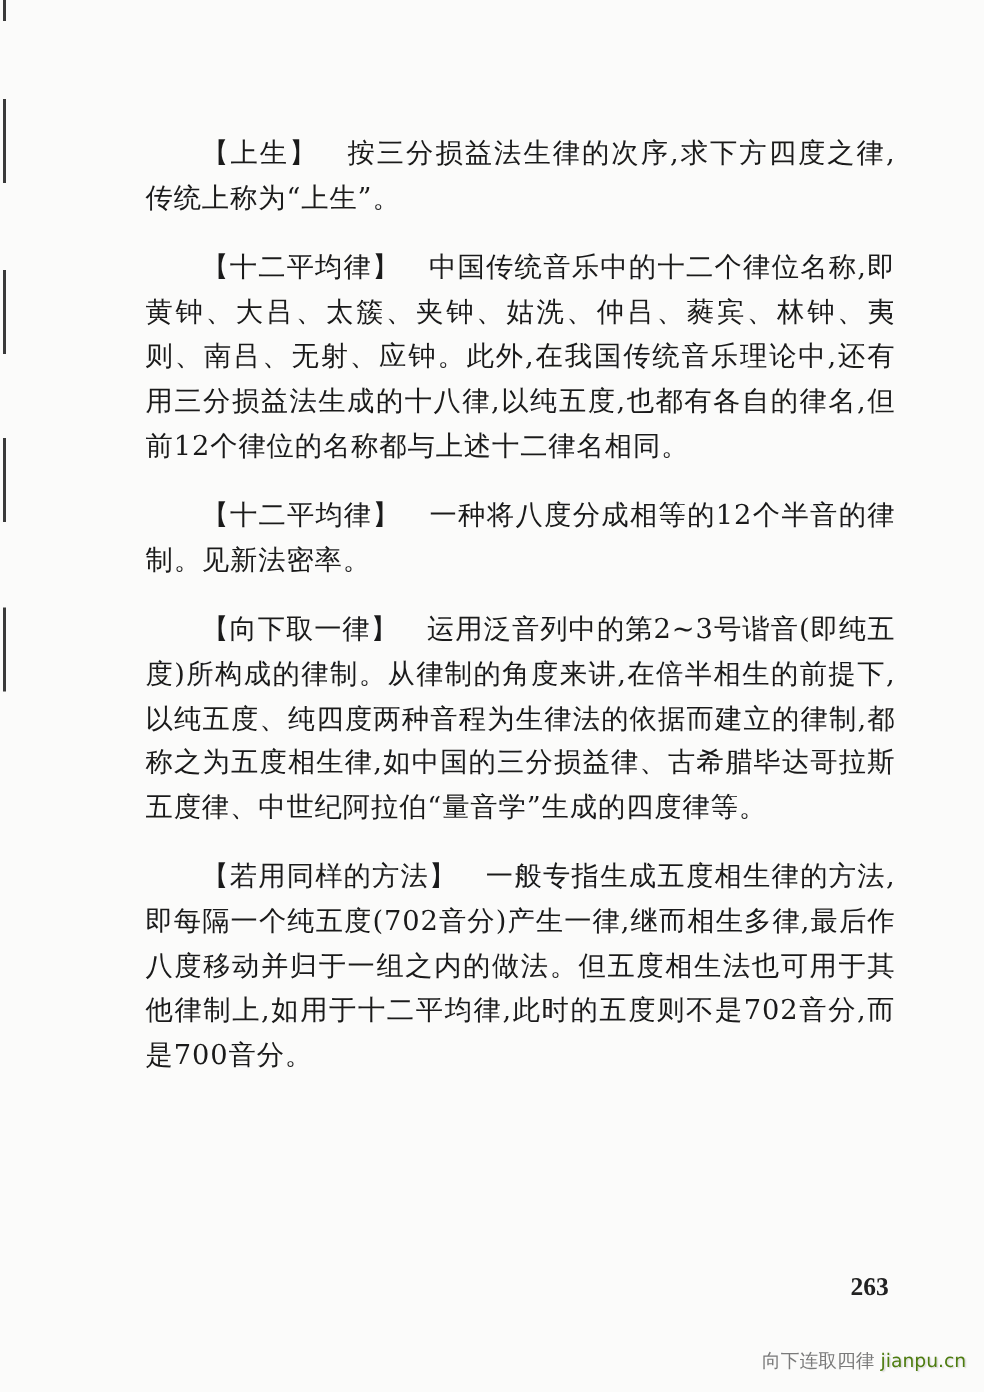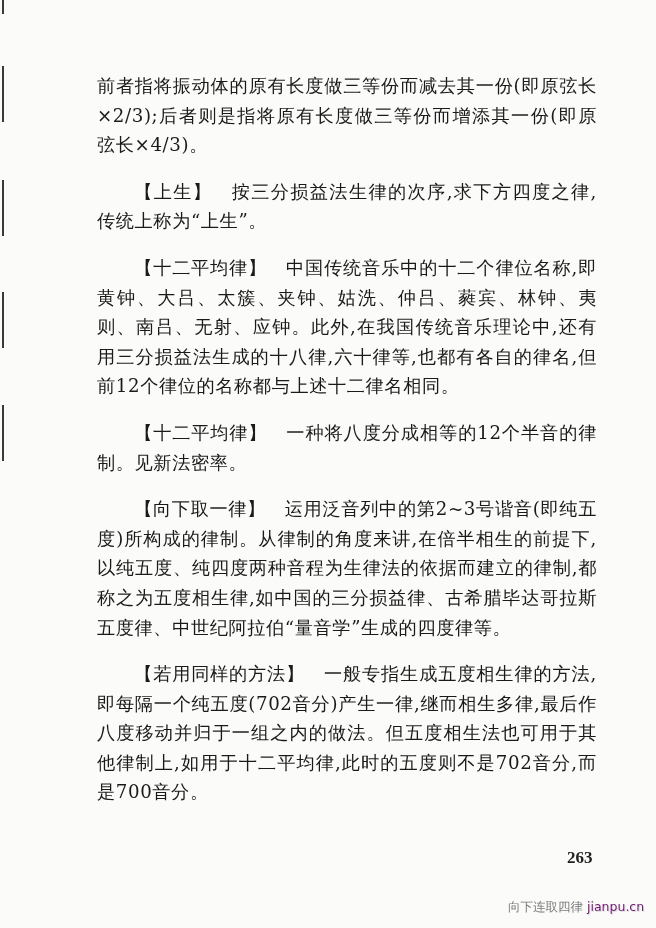--- a/index.html
+++ b/index.html
@@ -56,43 +56,40 @@
     .watermark {
       position: absolute;
       left: 508px;
       top: 899px;
       font-family: "DejaVu Sans", sans-serif;
       font-size: 12.5px;
       color: #7a7a7a;
       white-space: nowrap;
     }
     .watermark .wm-url {
-      color: #701a75;
+      color: #4d7c0f;
       margin-left: 4px;
       text-shadow: 1px 1px 1px rgba(0,0,0,0.15);
     }
   </style>
 </head>
 <body>
 
 <div class="binding-mark" style="top:0px;height:14px;"></div>
 <div class="binding-mark" style="top:66px;height:56px;"></div>
 <div class="binding-mark" style="top:180px;height:56px;"></div>
 <div class="binding-mark" style="top:292px;height:56px;"></div>
 <div class="binding-mark" style="top:405px;height:56px;"></div>
 
 <div class="page-text">
-  <p class="para">
-    <span>前者指将振动体的原有长度做三等份而减去其一份(即原弦长×2/3);后者则是指将原有长度做三等份而增添其一份(即原弦长×4/3)。</span>
-  </p>
   <p class="para indent gap">
     <span class="term">【上生】</span><span>　按三分损益法生律的次序,求下方四度之律,传统上称为“上生”。</span>
   </p>
   <p class="para indent gap">
-    <span class="term">【十二平均律】</span><span>　中国传统音乐中的十二个律位名称,即黄钟、大吕、太簇、夹钟、姑洗、仲吕、蕤宾、林钟、夷则、南吕、无射、应钟。此外,在我国传统音乐理论中,还有用三分损益法生成的十八律,六十律等,也都有各自的律名,但前12个律位的名称都与上述十二律名相同。</span>
+    <span class="term">【十二平均律】</span><span>　中国传统音乐中的十二个律位名称,即黄钟、大吕、太簇、夹钟、姑洗、仲吕、蕤宾、林钟、夷则、南吕、无射、应钟。此外,在我国传统音乐理论中,还有用三分损益法生成的十八律,以纯五度,也都有各自的律名,但前12个律位的名称都与上述十二律名相同。</span>
   </p>
   <p class="para indent gap">
     <span class="term">【十二平均律】</span><span>　一种将八度分成相等的12个半音的律制。见新法密率。</span>
   </p>
   <p class="para indent gap">
     <span class="term">【向下取一律】</span><span>　运用泛音列中的第2~3号谐音(即纯五度)所构成的律制。从律制的角度来讲,在倍半相生的前提下,以纯五度、纯四度两种音程为生律法的依据而建立的律制,都称之为五度相生律,如中国的三分损益律、古希腊毕达哥拉斯五度律、中世纪阿拉伯“量音学”生成的四度律等。</span>
   </p>
   <p class="para indent gap">
     <span class="term">【若用同样的方法】</span><span>　一般专指生成五度相生律的方法,即每隔一个纯五度(702音分)产生一律,继而相生多律,最后作八度移动并归于一组之内的做法。但五度相生法也可用于其他律制上,如用于十二平均律,此时的五度则不是702音分,而是700音分。</span>
   </p>

